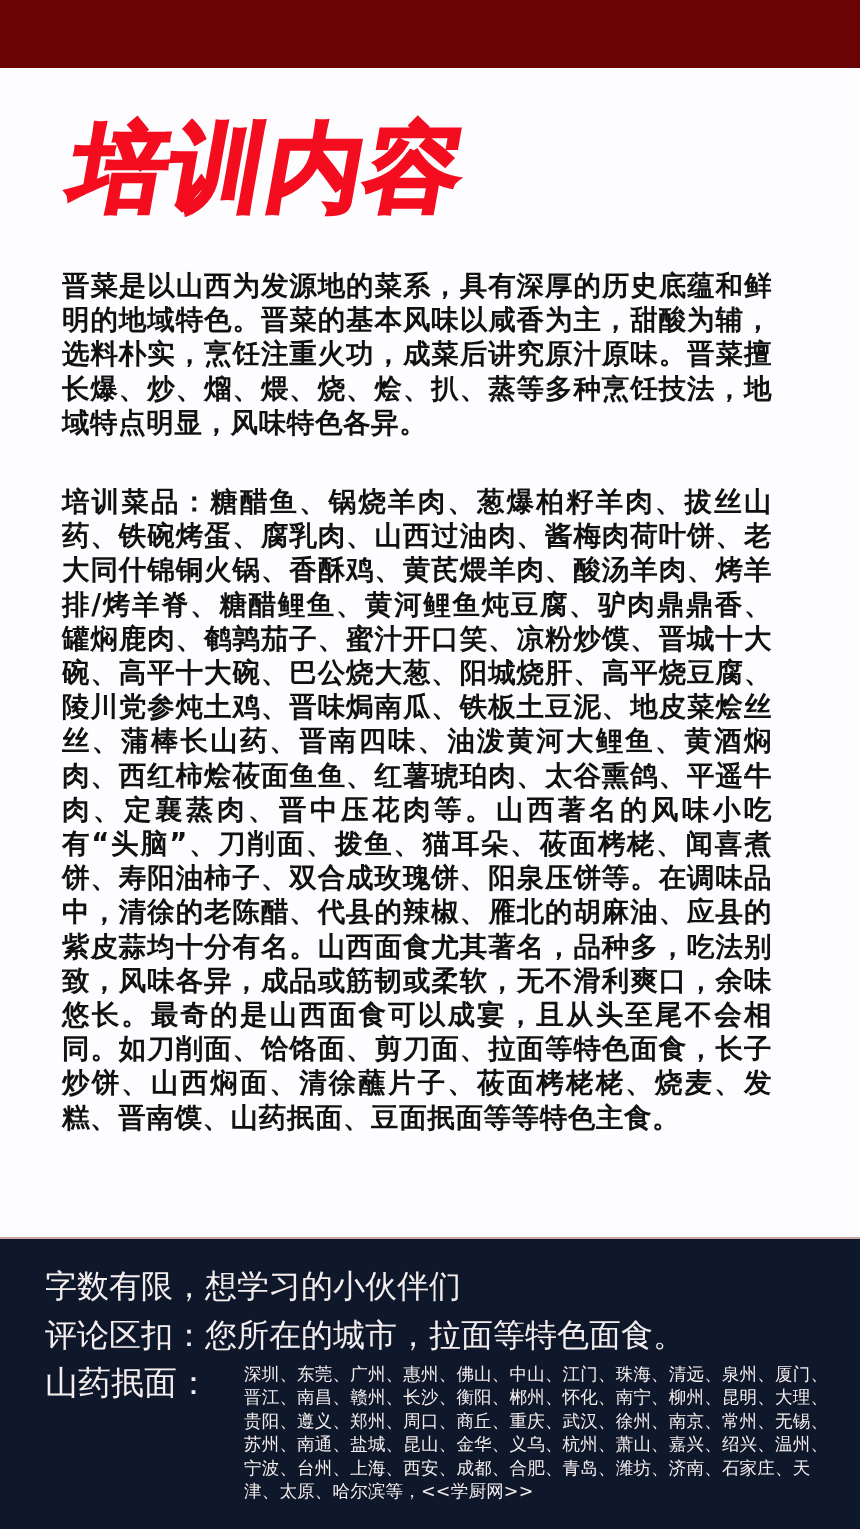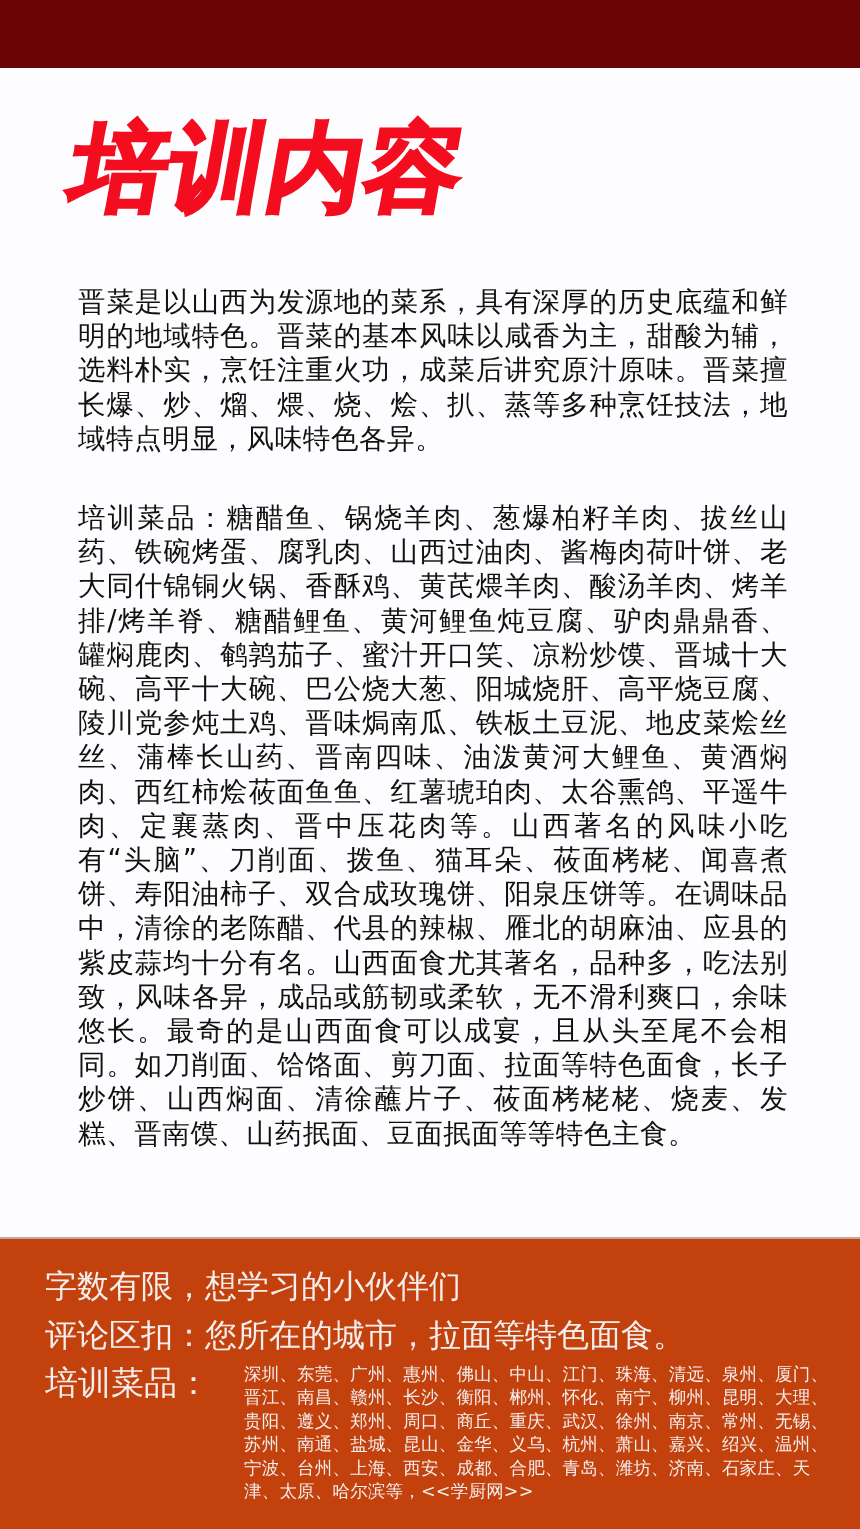--- a/index.html
+++ b/index.html
@@ -16,31 +16,31 @@
   .title {
     position: absolute; left: 62px; top: 108px;
     font-size: 96px; line-height: 120px; font-weight: bold;
     color: #f30d1f; letter-spacing: 2px;
     transform: skewX(-10deg); transform-origin: left bottom;
     font-family: "DejaVu Sans", sans-serif;
     -webkit-text-stroke: 3px #f30d1f;
   }
   .para {
     position: absolute; left: 62px; width: 710px;
-    font-size: 27.5px; line-height: 34.2px; font-weight: normal;
-    color: #111111; margin: 16px;
+    font-size: 27.5px; line-height: 34.2px; font-weight: bold;
+    color: #111111; margin: 0;
     text-align: justify; text-justify: inter-character;
     letter-spacing: 0.6px;
     word-break: break-all;
   }
   .para.p1 { top: 268px; }
   .para.p2 { top: 484px; }
   .footer {
     position: absolute; left: 0; top: 1237px; width: 860px; height: 292px;
-    background: #c2410c;
+    background: #0f172a;
     border-top: 2px solid #c9a7a0;
     box-sizing: border-box;
     color: #f4eeee;
   }
   .footer-line {
     position: absolute; left: 45px;
     font-size: 32px; line-height: 40px; white-space: nowrap;
     font-family: "DejaVu Sans", sans-serif;
   }
   .footer-line.l1 { top: 27px; }
@@ -63,15 +63,15 @@
 
 <div class="title">培训内容</div>
 
 <p class="para p1">晋菜是以山西为发源地的菜系，具有深厚的历史底蕴和鲜明的地域特色。晋菜的基本风味以咸香为主，甜酸为辅，选料朴实，烹饪注重火功，成菜后讲究原汁原味。晋菜擅长爆、炒、熘、煨、烧、烩、扒、蒸等多种烹饪技法，地域特点明显，风味特色各异。</p>
 
 <p class="para p2">培训菜品：糖醋鱼、锅烧羊肉、葱爆柏籽羊肉、拔丝山药、铁碗烤蛋、腐乳肉、山西过油肉、酱梅肉荷叶饼、老大同什锦铜火锅、香酥鸡、黄芪煨羊肉、酸汤羊肉、烤羊排/烤羊脊、糖醋鲤鱼、黄河鲤鱼炖豆腐、驴肉鼎鼎香、罐焖鹿肉、鹌鹑茄子、蜜汁开口笑、凉粉炒馍、晋城十大碗、高平十大碗、巴公烧大葱、阳城烧肝、高平烧豆腐、陵川党参炖土鸡、晋味焗南瓜、铁板土豆泥、地皮菜烩丝丝、蒲棒长山药、晋南四味、油泼黄河大鲤鱼、黄酒焖肉、西红柿烩莜面鱼鱼、红薯琥珀肉、太谷熏鸽、平遥牛肉、定襄蒸肉、晋中压花肉等。山西著名的风味小吃有“头脑”、刀削面、拨鱼、猫耳朵、莜面栲栳、闻喜煮饼、寿阳油柿子、双合成玫瑰饼、阳泉压饼等。在调味品中，清徐的老陈醋、代县的辣椒、雁北的胡麻油、应县的紫皮蒜均十分有名。山西面食尤其著名，品种多，吃法别致，风味各异，成品或筋韧或柔软，无不滑利爽口，余味悠长。最奇的是山西面食可以成宴，且从头至尾不会相同。如刀削面、饸饹面、剪刀面、拉面等特色面食，长子炒饼、山西焖面、清徐蘸片子、莜面栲栳栳、烧麦、发糕、晋南馍、山药抿面、豆面抿面等等特色主食。</p>
 
 <div class="footer">
   <div class="footer-line l1">字数有限，想学习的小伙伴们</div>
   <div class="footer-line l2">评论区扣：您所在的城市，拉面等特色面食。</div>
-  <div class="campus-label">培训菜品：</div>
+  <div class="campus-label">山药抿面：</div>
   <div class="campus-list">深圳、东莞、广州、惠州、佛山、中山、江门、珠海、清远、泉州、厦门、晋江、南昌、赣州、长沙、衡阳、郴州、怀化、南宁、柳州、昆明、大理、贵阳、遵义、郑州、周口、商丘、重庆、武汉、徐州、南京、常州、无锡、苏州、南通、盐城、昆山、金华、义乌、杭州、萧山、嘉兴、绍兴、温州、宁波、台州、上海、西安、成都、合肥、青岛、潍坊、济南、石家庄、天津、太原、哈尔滨等，&lt;&lt;学厨网&gt;&gt;</div>
 </div>
 
 </body></html>

